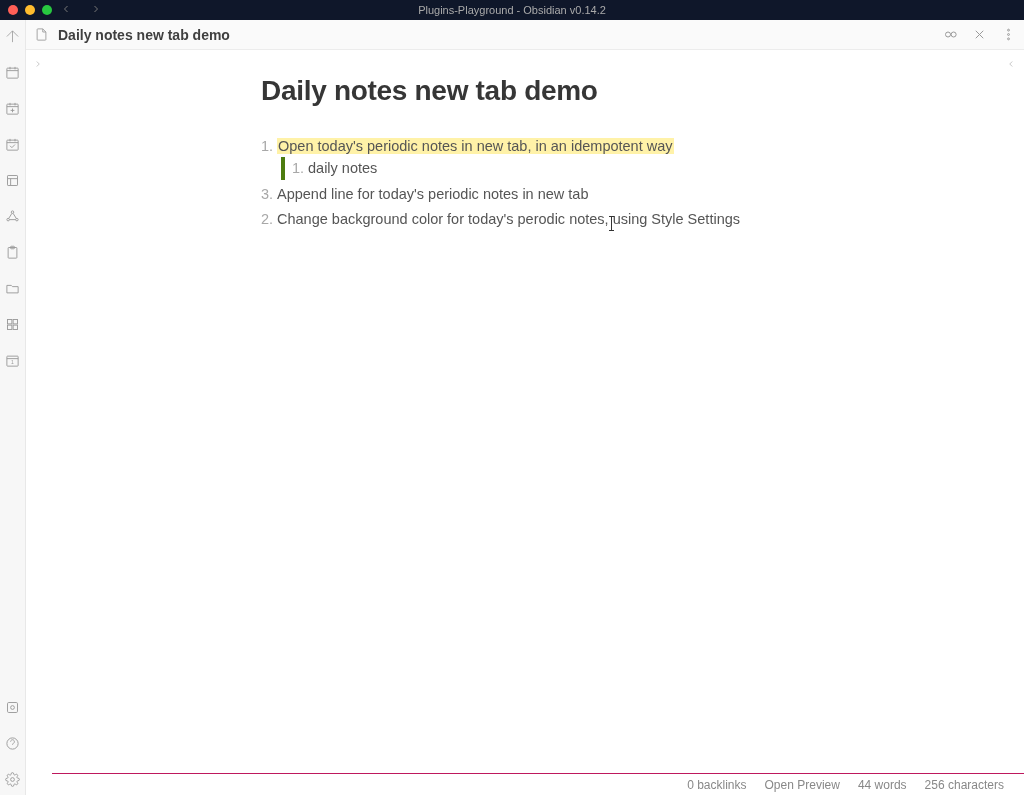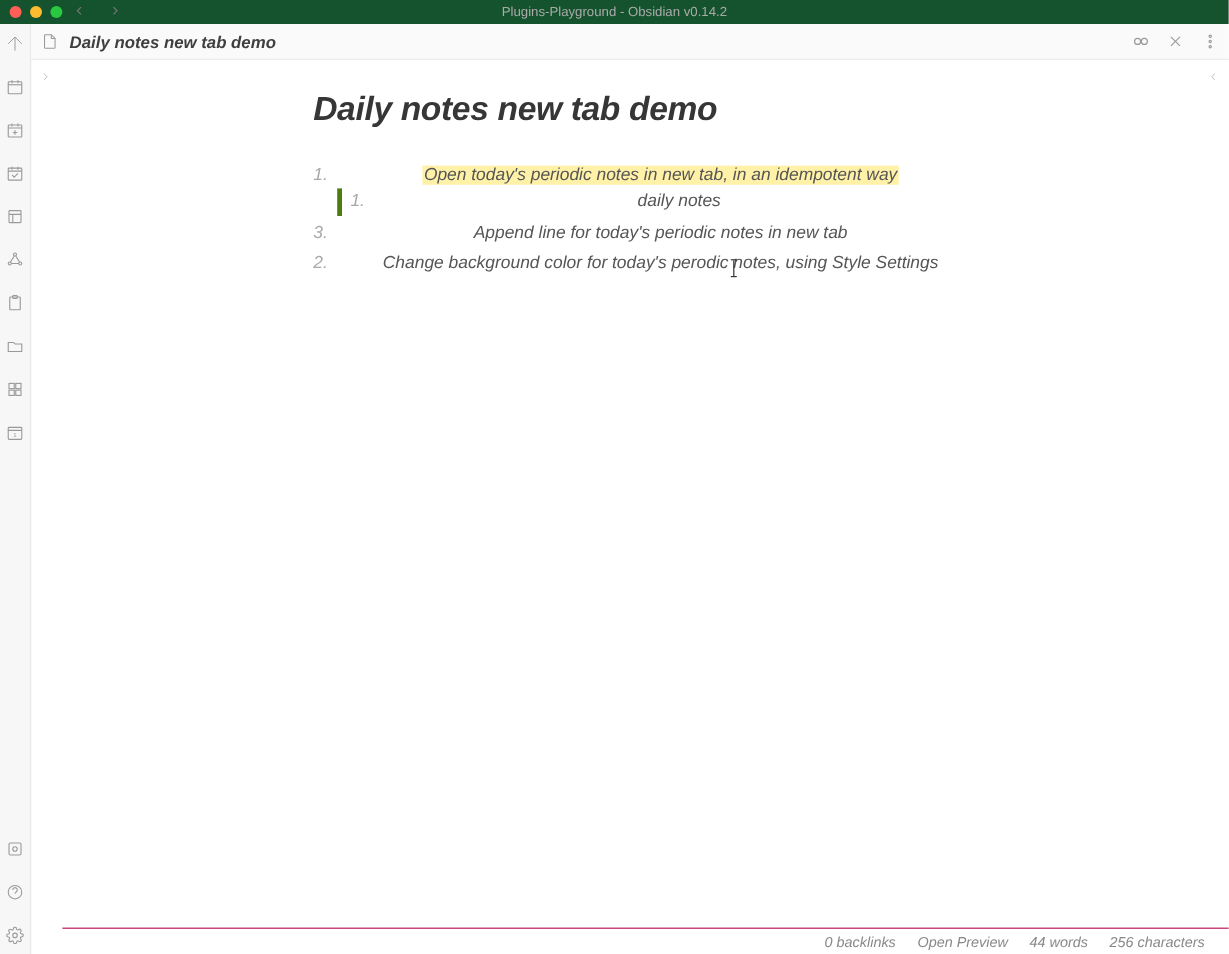--- a/index.html
+++ b/index.html
@@ -2,21 +2,21 @@
 <html><head>
 <meta charset="utf-8">
 <style>
   * { margin: 0; padding: 0; box-sizing: border-box; }
   html, body { width: 1024px; height: 795px; overflow: hidden; font-family: -apple-system, BlinkMacSystemFont, "Segoe UI", sans-serif; }
   body { background: #fff; display: flex; flex-direction: column; }
 
   
   .title-bar {
     height: 20px;
-    background: #14532d;
+    background: #0f172a;
     display: flex; align-items: center; justify-content: center;
     position: relative; color: #aaa; font-size: 11px;
   }
   .traffic-lights { position: absolute; left: 8px; top: 0; height: 100%; display: flex; align-items: center; gap: 7px; }
   .tl { width: 10px; height: 10px; border-radius: 50%; }
   .tl.red { background: #ff5f57; }
   .tl.yellow { background: #febc2e; }
   .tl.green { background: #28c840; }
   .nav-arrows { position: absolute; left: 60px; top: 0; height: 100%; display: flex; align-items: center; gap: 18px; }
   .nav-arrows svg { width: 12px; height: 12px; }
@@ -33,21 +33,21 @@
     padding-top: 8px; padding-bottom: 8px;
   }
   .ribbon-top { display: flex; flex-direction: column; align-items: center; gap: 20px; }
   .ribbon-spacer { flex: 1; }
   .ribbon-bottom { display: flex; flex-direction: column; align-items: center; gap: 20px; }
   .ribbon-btn { width: 16px; height: 16px; display: flex; align-items: center; justify-content: center; color: #9a9a9a; cursor: pointer; }
   .ribbon-btn svg { width: 15px; height: 15px; stroke: currentColor; fill: none; stroke-width: 1.5; }
   .ribbon-file svg { stroke-width: 1.3; }
 
   
-  .main-col { flex: 1; display: flex; flex-direction: column; min-width: 0; font-style: italic; }
+  .main-col { flex: 1; display: flex; flex-direction: column; min-width: 0; }
 
   
   .tab-header {
     height: 30px;
     background: #fafafa;
     border-bottom: 1px solid #ececec;
     display: flex; align-items: center; padding: 0 8px;
   }
   .tab-header .file-icon { width: 16px; height: 16px; color: #9a9a9a; margin-right: 8px; }
   .tab-header .file-icon svg { width: 15px; height: 15px; stroke: currentColor; fill: none; stroke-width: 1.4; }
@@ -63,21 +63,21 @@
   }
   .collapse-left { left: 31px; }
   .collapse-right { right: 6px; }
   .collapse-left svg, .collapse-right svg { width: 10px; height: 10px; stroke: currentColor; fill: none; stroke-width: 2; }
 
   
   .editor { flex: 1; overflow: auto; padding: 22px 200px 0 235px; position: relative; }
   .doc-title { font-size: 28px; font-weight: 800; color: #363636; margin: 3px 0 28px 0; letter-spacing: -0.3px; }
 
   ol.top { list-style: none; padding: 0; margin: 0; font-size: 14.5px; color: #555; }
-  ol.top > li { position: relative; padding-left: 16px; margin-bottom: 3px; line-height: 1.55; text-align: center; }
+  ol.top > li { position: relative; padding-left: 16px; margin-bottom: 3px; line-height: 1.55; }
   ol.top > li::before { content: attr(data-num) "."; position: absolute; left: 0; color: #a8a8a8; }
   ol.sub { list-style: none; padding: 0; margin: 0; margin-left: 4px; border-left: 4px solid #4d7c0f; padding-left: 7px; }
   ol.sub > li { position: relative; padding-left: 16px; margin-bottom: 1px; line-height: 1.55; }
   ol.sub > li::before { content: attr(data-num) "."; position: absolute; left: 0; color: #a8a8a8; }
   .hl { background: #fff2a8; padding: 0 1px; }
 
   
   .text-cursor {
     position: absolute; left: 585px; top: 167px;
     width: 1px; height: 13px; background: #333;

